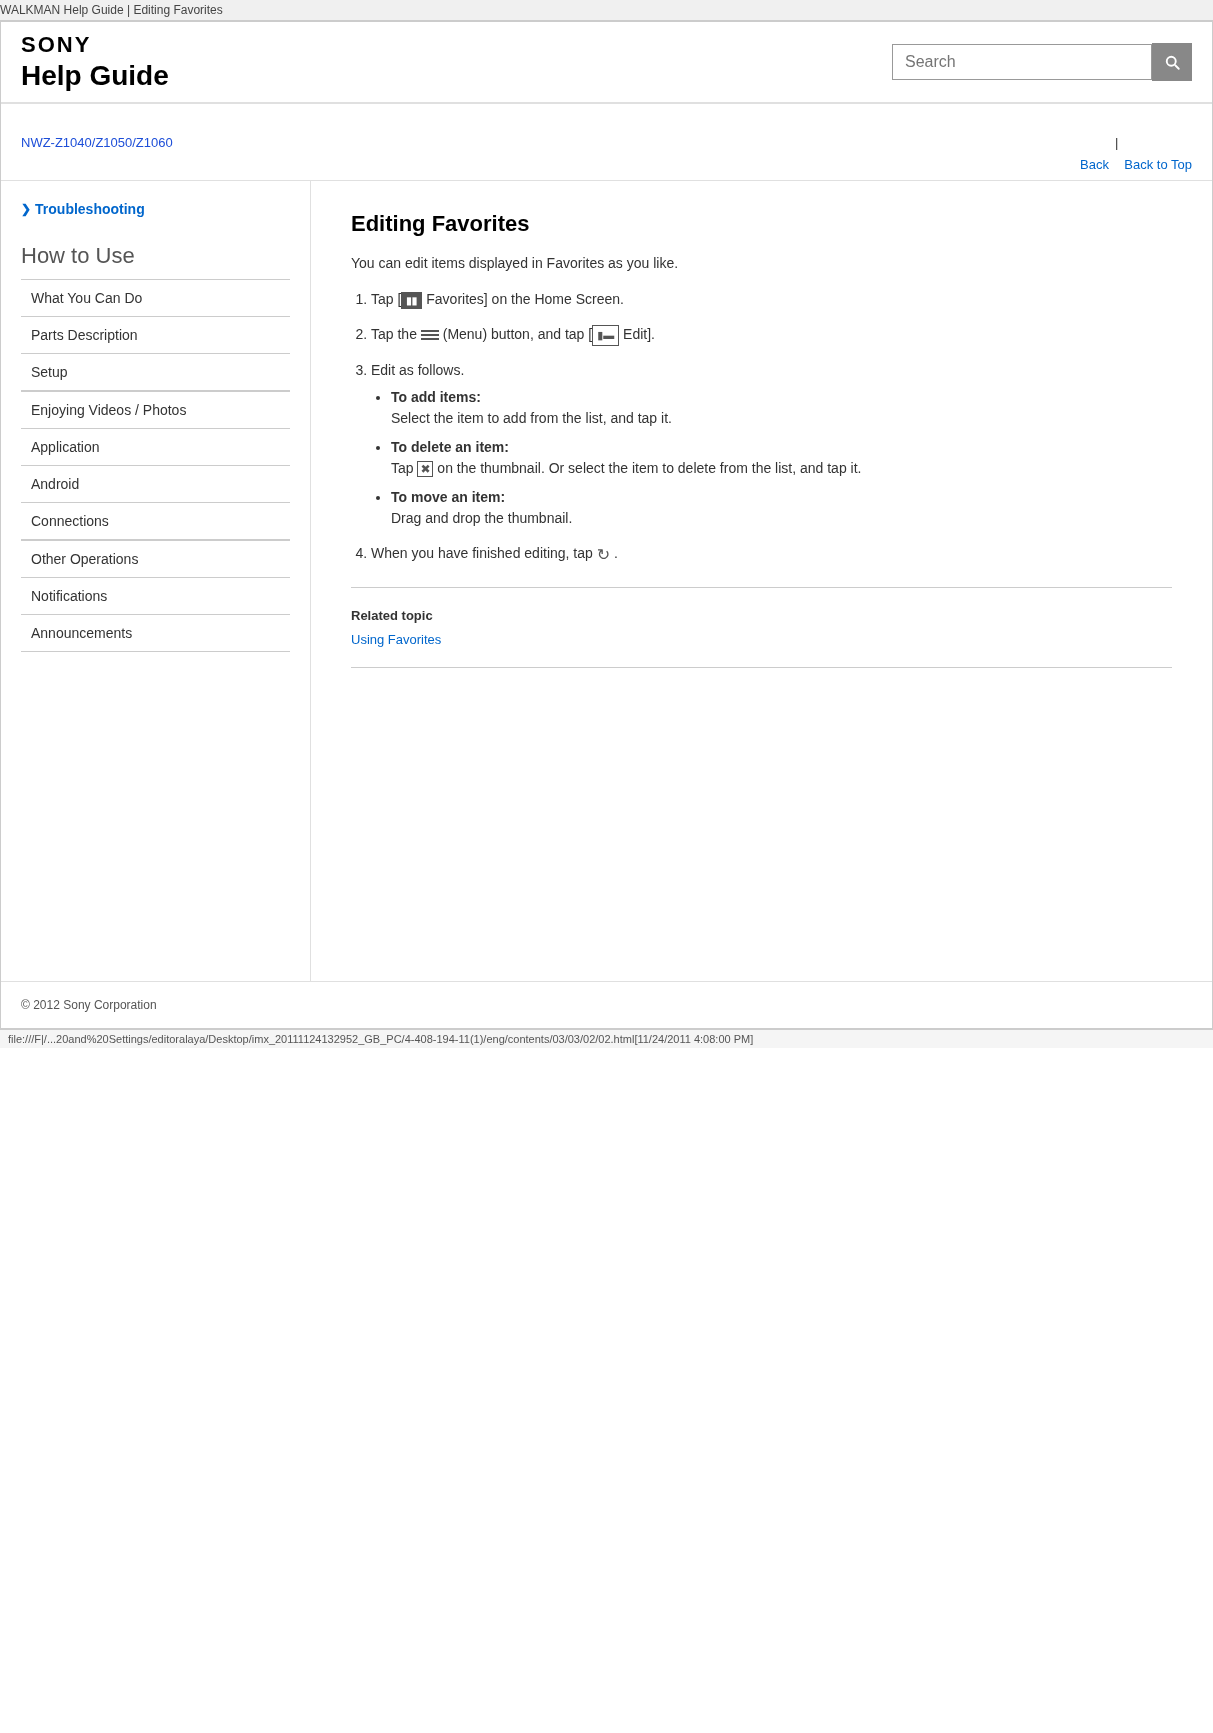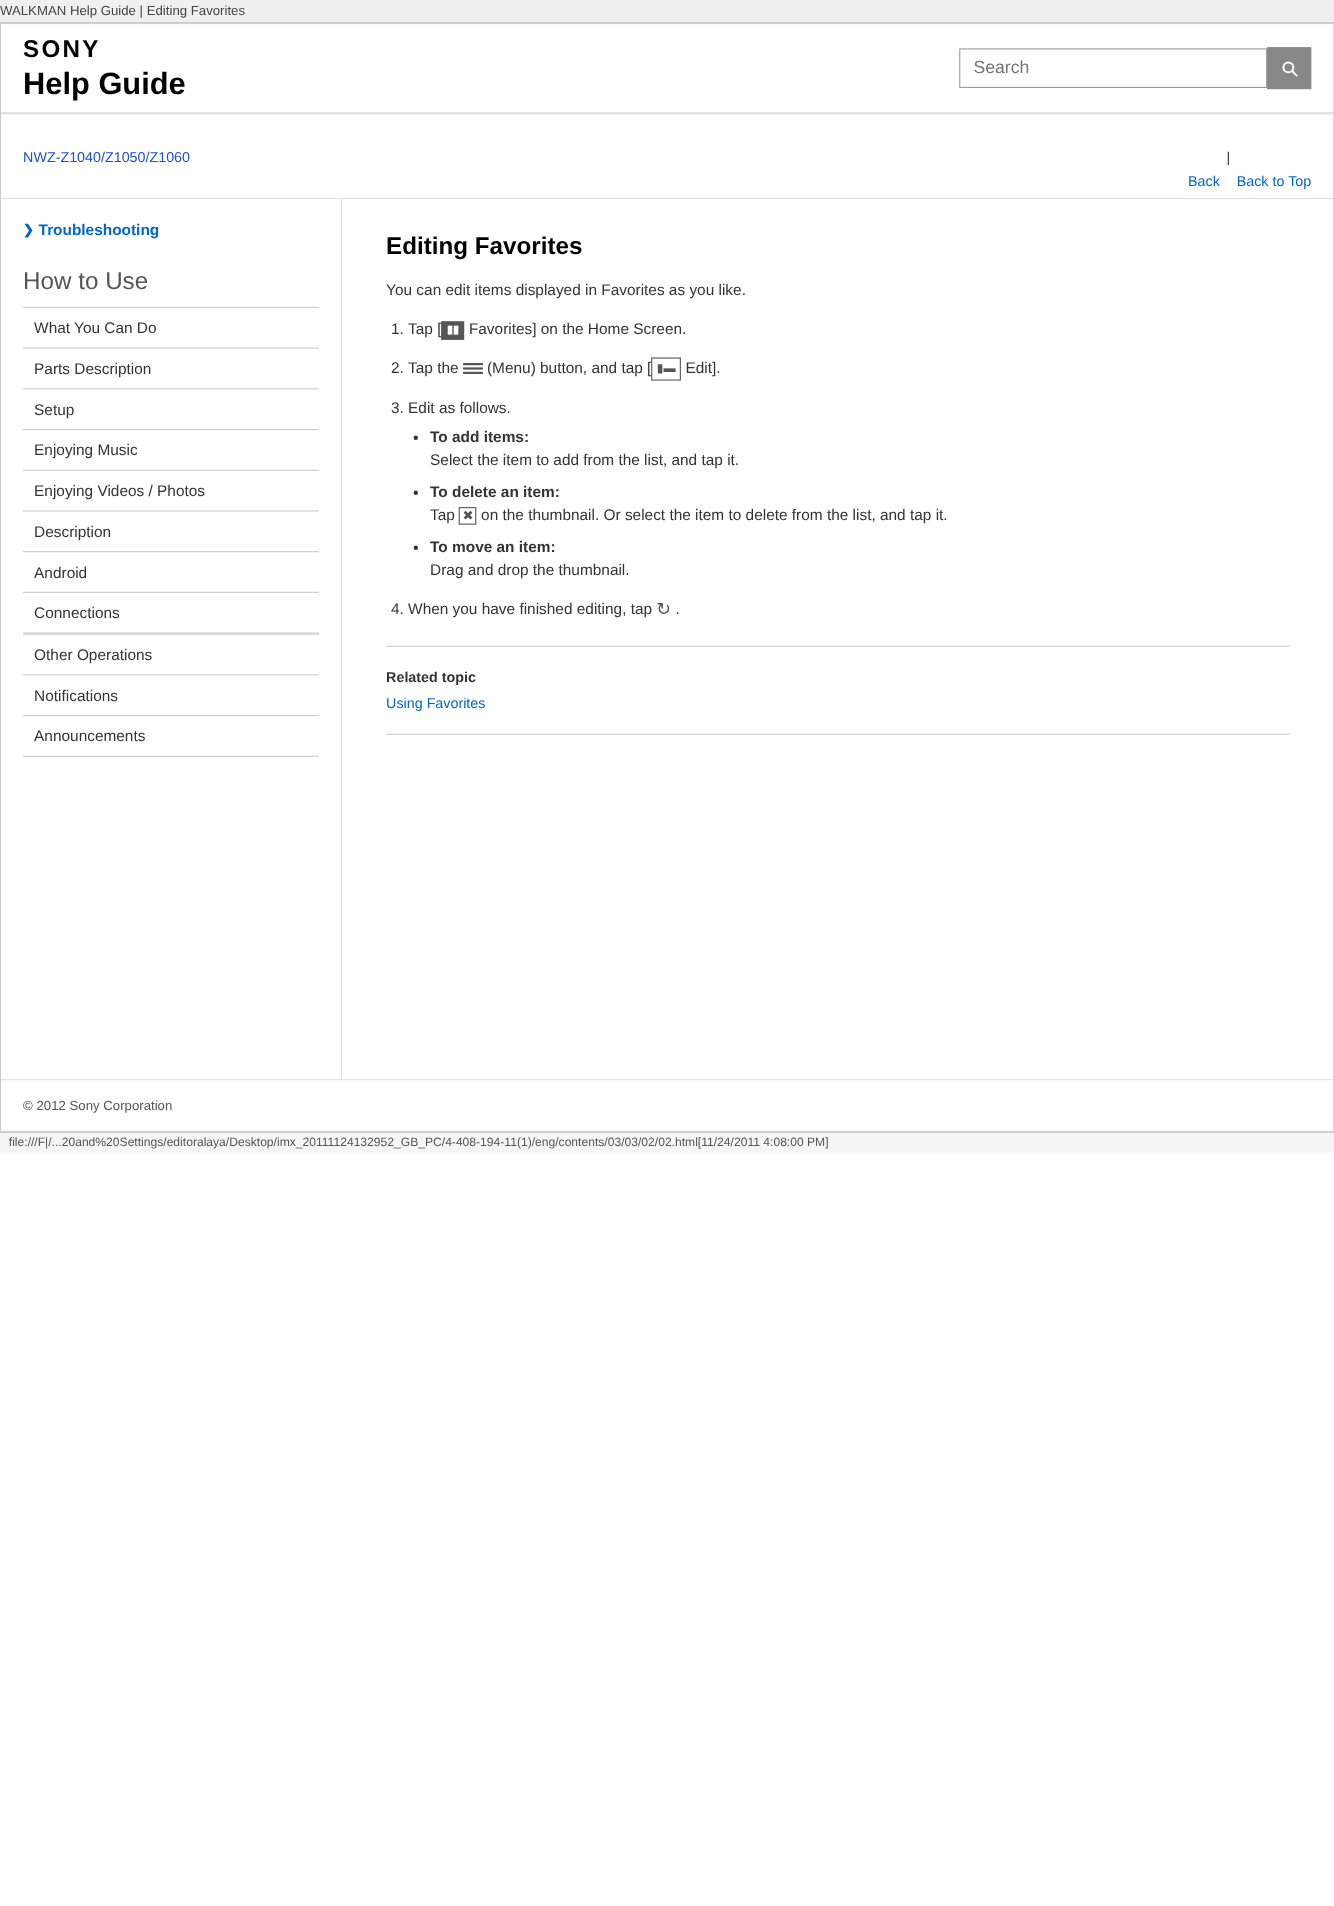--- a/index.html
+++ b/index.html
@@ -48,21 +48,21 @@
     }
     .search-area {
       display: flex;
       align-items: center;
       gap: 0;
     }
     .search-input {
       border: 1px solid #999;
       padding: 8px 12px;
       font-size: 16px;
-      width: 280px;
+      width: 260px;
       color: #999;
       outline: none;
       margin-left: 30px;
     }
     .search-button {
       background: #888;
       border: 1px solid #888;
       width: 40px;
       height: 38px;
       cursor: pointer;
@@ -307,27 +307,26 @@
 
       <a href="#" class="sidebar-item">What You Can Do</a>
       <hr class="sidebar-divider">
 
       <a href="#" class="sidebar-item">Parts Description</a>
       <hr class="sidebar-divider">
 
       <a href="#" class="sidebar-item">Setup</a>
       <hr class="sidebar-divider">
 
-      <a href="#" class="sidebar-item">Enjoying Music</a>
       <hr class="sidebar-divider">
 
       <a href="#" class="sidebar-item">Enjoying Videos / Photos</a>
       <hr class="sidebar-divider">
 
-      <a href="#" class="sidebar-item">Description</a>
+      <a href="#" class="sidebar-item">Application</a>
       <hr class="sidebar-divider">
 
       <a href="#" class="sidebar-item">Android</a>
       <hr class="sidebar-divider">
 
       <a href="#" class="sidebar-item">Connections</a>
       <hr class="sidebar-divider">
 
       <hr class="sidebar-divider">
 

